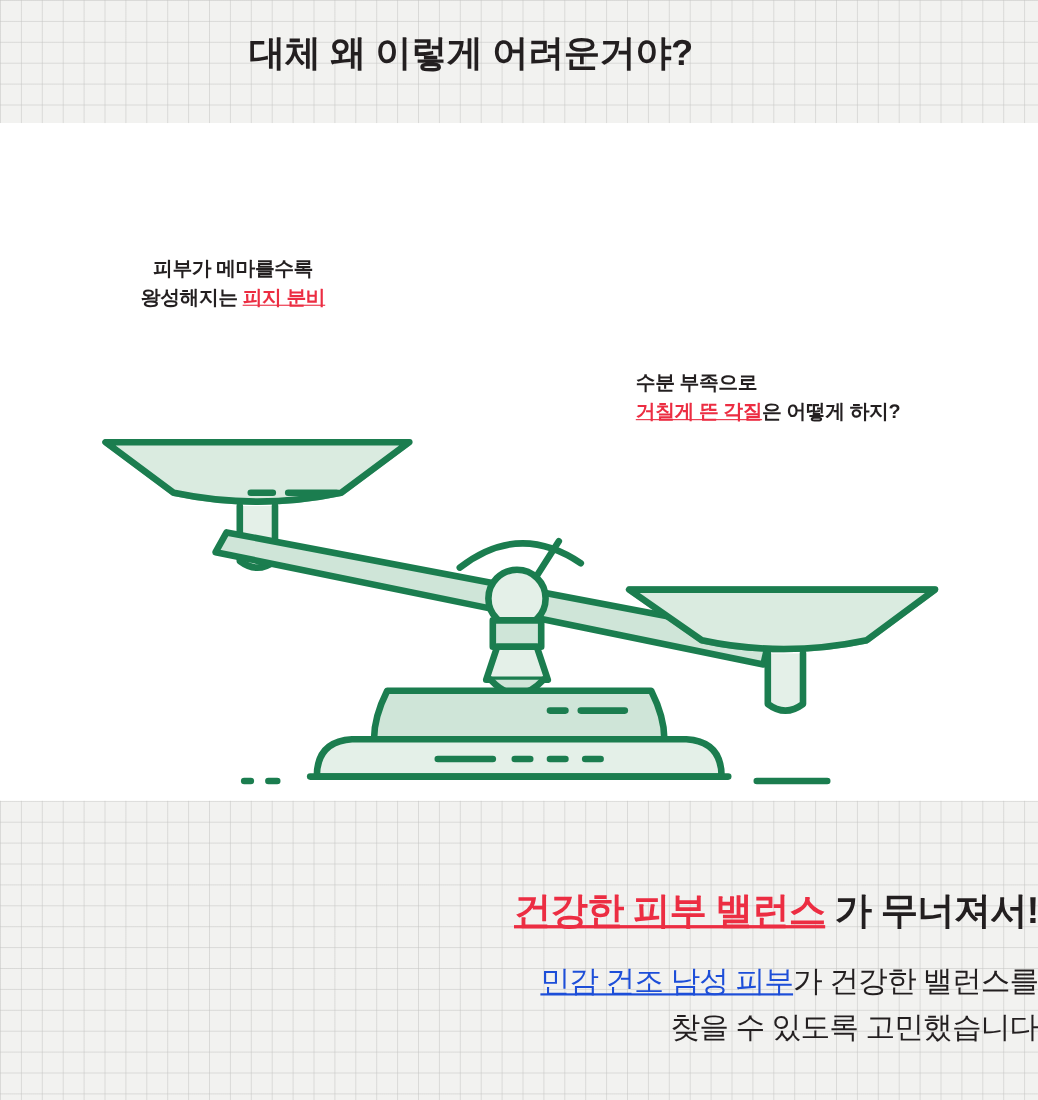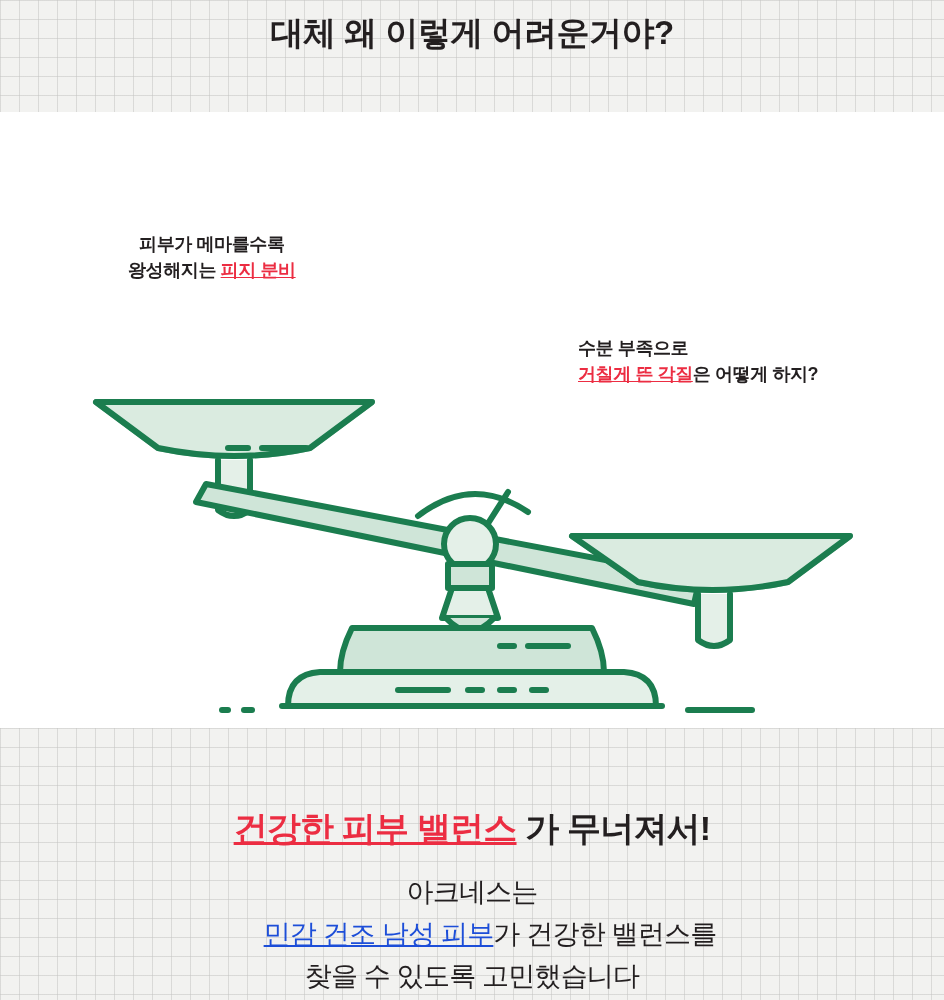--- a/index.html
+++ b/index.html
@@ -45,23 +45,23 @@
     left: 0;
     top: 112px;
     width: 944px;
     height: 616px;
     background: #ffffff;
   }
 
   
   .top-title {
     position: absolute;
-    top: 12px;
-    left: 0;
-    width: 944px;
+    top: 27px;
+    left: 0;
+    width: 856px;
     text-align: center;
     font-size: 33px;
     font-weight: bold;
     color: #231f20;
     letter-spacing: -0.5px;
     line-height: 1.3;
   }
 
   
   .illustration {
@@ -99,21 +99,21 @@
     color: #ec2d42;
     text-decoration: underline;
   }
 
   
   .bottom-block {
     position: absolute;
     top: 728px;
     left: 0;
     width: 944px;
-    text-align: center;
+    text-align: right;
   }
   .bottom-head {
     margin-top: 78px;
     font-size: 34px;
     font-weight: bold;
     color: #231f20;
     letter-spacing: -0.8px;
     line-height: 1.3;
   }
   .bottom-head .hl-red {
@@ -194,19 +194,18 @@
   <div class="callout callout-right">
     <div>수분 부족으로</div>
     <div><span class="hl-red">거칠게 뜬 각질</span><span>은 어떻게 하지?</span></div>
   </div>
 
   <div class="band-grid band-bottom"></div>
 
   <div class="bottom-block">
     <div class="bottom-head"><span class="hl-red">건강한 피부 밸런스</span><span> 가 무너져서!</span></div>
     <div class="bottom-sub">
-      <div>아크네스는</div>
       <div><span class="hl-red">민감 건조 남성 피부</span><span>가 건강한 밸런스를</span></div>
       <div>찾을 수 있도록 고민했습니다</div>
     </div>
   </div>
 
 </div>
 
 </body></html>

